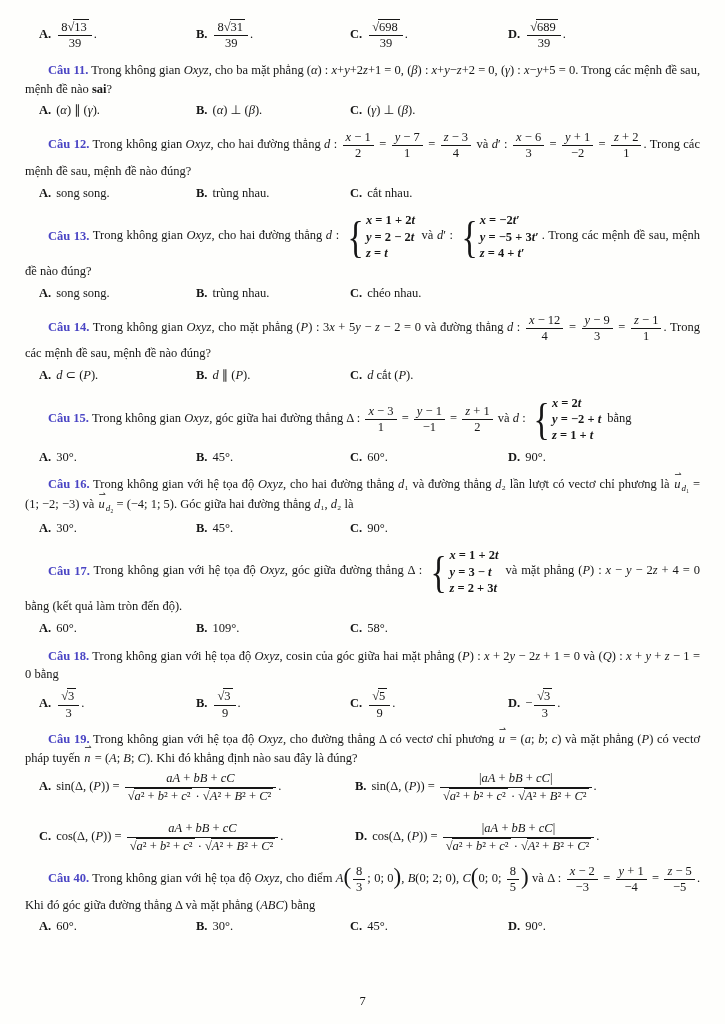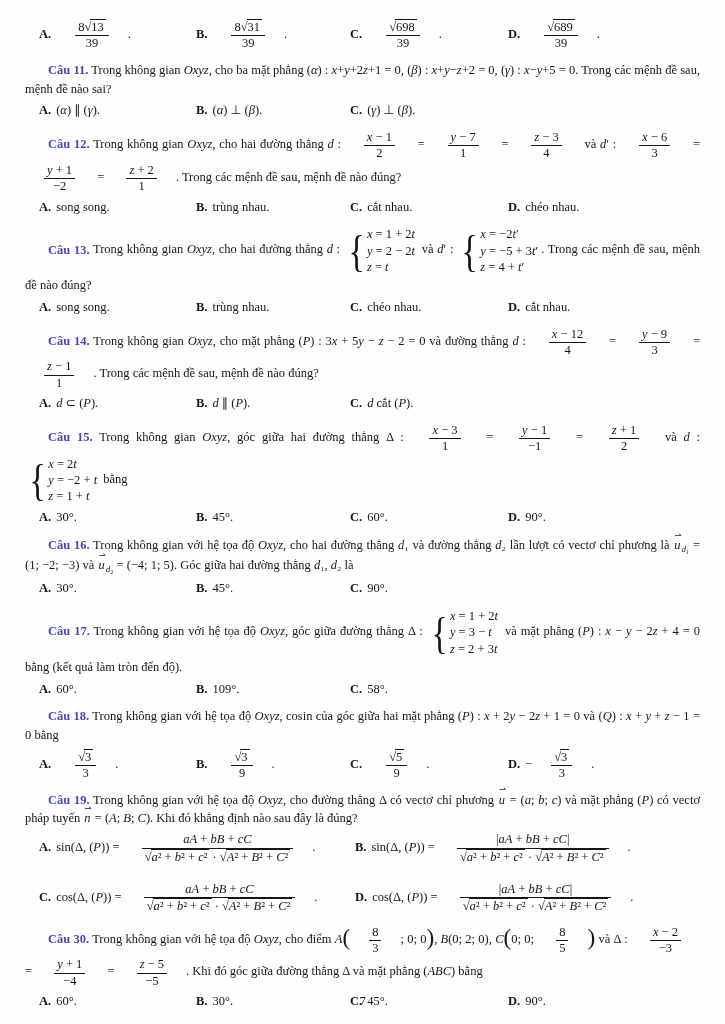--- a/index.html
+++ b/index.html
@@ -7,39 +7,39 @@
   body { font-family:"Liberation Serif", serif; }
   .page{
     position:relative; width:725px; height:1024px; margin:0 auto;
     background:#fefefc; color:#161616;
     font-size:12.5px; line-height:1.5;
     padding:15px 25px 0 25px; overflow:hidden;
   }
   .qblock{ margin-bottom:9px; }
   .qbody{ text-align:justify; }
   .qlab{ color:var(--accent,#4a45c4); font-weight:bold;margin-left:23px; }
-  b{ font-weight:normal; }
+  b{ font-weight:bold; }
   .mt i, i{ font-style:italic; }
   .opts{ display:grid; padding-left:14px; margin-top:3px; column-gap:4px; align-items:center; }
   .opts.c4{ grid-template-columns:153px 150px 154px 1fr; }
   .opts.c2{ grid-template-columns:312px 1fr; row-gap:16px; }
   .olab{ font-weight:bold; margin-right:5px; }
   .opt{ white-space:normal; }
   
-  .frac{ display:inline-flex; flex-direction:column; vertical-align:middle; text-align:center; margin:1px 19px; line-height:1.15; }
+  .frac{ display:inline-flex; flex-direction:column; vertical-align:middle; text-align:center; margin:1px 2px; line-height:1.15; }
   .fn{ display:block; padding:0 3px 1px 3px; border-bottom:1px solid #161616; }
   .fd{ display:block; padding:0 3px; }
   
   .sqrt{ white-space:nowrap; }
   .rad{ display:inline-block; margin-right:-1px; }
   .rv{ display:inline-block; border-top:1px solid #161616; padding:0 2px 0 1px; }
   
   .cases{ display:inline-flex; align-items:center; vertical-align:middle; margin:1px 3px; }
   .brace{ display:inline-block; font-size:320%; line-height:1; transform:scaleY(1.12) scaleX(0.85); transform-origin:center; margin-right:1px; font-weight:400; }
-  .crows{ display:inline-flex; flex-direction:column; text-align:left; line-height:1.3; }
+  .crows{ display:inline-flex; flex-direction:column; text-align:left; line-height:1.3;font-weight:bold; }
   
   .vec{ position:relative; display:inline-block; padding:0 1px; }
   .vec .arr{ position:absolute; left:55%; top:-0.62em; transform:translateX(-50%); font-size:0.68em; line-height:1; font-family:"DejaVu Sans", sans-serif; }
   sub.msub{ font-size:0.72em; vertical-align:-0.3em; }
   
   .bigp{ display:inline-block; font-size:185%; line-height:0; vertical-align:-0.1em; }
   .footer{ position:absolute; bottom:13px; left:0; width:100%; text-align:center; font-size:12.5px; }
 </style>
 </head>
 <body>
@@ -91,21 +91,20 @@
             <span class="fn"><span class="mt"><i>y</i> + 1</span></span>
             <span class="fd"><span class="mt">−2</span></span>
           </span><span class="mt"> = </span><span class="frac">
             <span class="fn"><span class="mt"><i>z</i> + 2</span></span>
             <span class="fd"><span class="mt">1</span></span>
           </span>. Trong các mệnh đề sau, mệnh đề nào đúng?</p>
         <div class="opts c4">
           <span class="opt"><b class="olab">A.</b><span class="obody">song song.</span></span>
           <span class="opt"><b class="olab">B.</b><span class="obody">trùng nhau.</span></span>
           <span class="opt"><b class="olab">C.</b><span class="obody">cắt nhau.</span></span>
-          <span class="opt"><b class="olab">D.</b><span class="obody">chéo nhau.</span></span>
         </div>
       </div>
       <div class="qblock">
         <p class="qbody"><b class="qlab">Câu 13.</b> Trong không gian <span class="mt"><i>Oxyz</i></span>, cho hai đường thẳng <span class="mt"><i>d</i></span> : <span class="cases">
             <span class="brace">{</span>
             <span class="crows">
               <span class="crow"><i>x</i> = 1 + 2<i>t</i></span>
               <span class="crow"><i>y</i> = 2 − 2<i>t</i></span>
               <span class="crow"><i>z</i> = <i>t</i></span>
             </span>
@@ -114,21 +113,20 @@
             <span class="crows">
               <span class="crow"><i>x</i> = −2<i>t</i>′</span>
               <span class="crow"><i>y</i> = −5 + 3<i>t</i>′</span>
               <span class="crow"><i>z</i> = 4 + <i>t</i>′</span>
             </span>
           </span>. Trong các mệnh đề sau, mệnh đề nào đúng?</p>
         <div class="opts c4">
           <span class="opt"><b class="olab">A.</b><span class="obody">song song.</span></span>
           <span class="opt"><b class="olab">B.</b><span class="obody">trùng nhau.</span></span>
           <span class="opt"><b class="olab">C.</b><span class="obody">chéo nhau.</span></span>
-          <span class="opt"><b class="olab">D.</b><span class="obody">cắt nhau.</span></span>
         </div>
       </div>
       <div class="qblock">
         <p class="qbody"><b class="qlab">Câu 14.</b> Trong không gian <span class="mt"><i>Oxyz</i></span>, cho mặt phẳng (<span class="mt"><i>P</i></span>) : <span class="mt">3<i>x</i> + 5<i>y</i> − <i>z</i> − 2 = 0</span> và đường thẳng <span class="mt"><i>d</i></span> : <span class="frac">
             <span class="fn"><span class="mt"><i>x</i> − 12</span></span>
             <span class="fd"><span class="mt">4</span></span>
           </span><span class="mt"> = </span><span class="frac">
             <span class="fn"><span class="mt"><i>y</i> − 9</span></span>
             <span class="fd"><span class="mt">3</span></span>
           </span><span class="mt"> = </span><span class="frac">
@@ -225,21 +223,21 @@
                 <span class="fn"><span class="mt"><i>aA</i> + <i>bB</i> + <i>cC</i></span></span>
                 <span class="fd"><span class="sqrt"><span class="rad">√</span><span class="rv"><i>a</i>² + <i>b</i>² + <i>c</i>²</span></span><span class="mt"> · </span><span class="sqrt"><span class="rad">√</span><span class="rv"><i>A</i>² + <i>B</i>² + <i>C</i>²</span></span></span>
               </span>.</span></span>
           <span class="opt"><b class="olab">D.</b><span class="obody"><span class="mt">cos(Δ, (<i>P</i>)) = </span><span class="frac">
                 <span class="fn"><span class="mt">|<i>aA</i> + <i>bB</i> + <i>cC</i>|</span></span>
                 <span class="fd"><span class="sqrt"><span class="rad">√</span><span class="rv"><i>a</i>² + <i>b</i>² + <i>c</i>²</span></span><span class="mt"> · </span><span class="sqrt"><span class="rad">√</span><span class="rv"><i>A</i>² + <i>B</i>² + <i>C</i>²</span></span></span>
               </span>.</span></span>
         </div>
       </div>
       <div class="qblock">
-        <p class="qbody"><b class="qlab">Câu 30.</b> Trong không gian với hệ tọa độ <span class="mt"><i>Oxyz</i></span>, cho điểm <span class="mt"><i>A</i></span><span class="bigp">(</span><span class="frac">
+        <p class="qbody"><b class="qlab">Câu 40.</b> Trong không gian với hệ tọa độ <span class="mt"><i>Oxyz</i></span>, cho điểm <span class="mt"><i>A</i></span><span class="bigp">(</span><span class="frac">
             <span class="fn"><span class="mt">8</span></span>
             <span class="fd"><span class="mt">3</span></span>
           </span><span class="mt">; 0; 0</span><span class="bigp">)</span>, <span class="mt"><i>B</i>(0; 2; 0)</span>, <span class="mt"><i>C</i></span><span class="bigp">(</span><span class="mt">0; 0; </span><span class="frac">
             <span class="fn"><span class="mt">8</span></span>
             <span class="fd"><span class="mt">5</span></span>
           </span><span class="bigp">)</span> và <span class="mt">Δ</span> : <span class="frac">
             <span class="fn"><span class="mt"><i>x</i> − 2</span></span>
             <span class="fd"><span class="mt">−3</span></span>
           </span><span class="mt"> = </span><span class="frac">
             <span class="fn"><span class="mt"><i>y</i> + 1</span></span>

